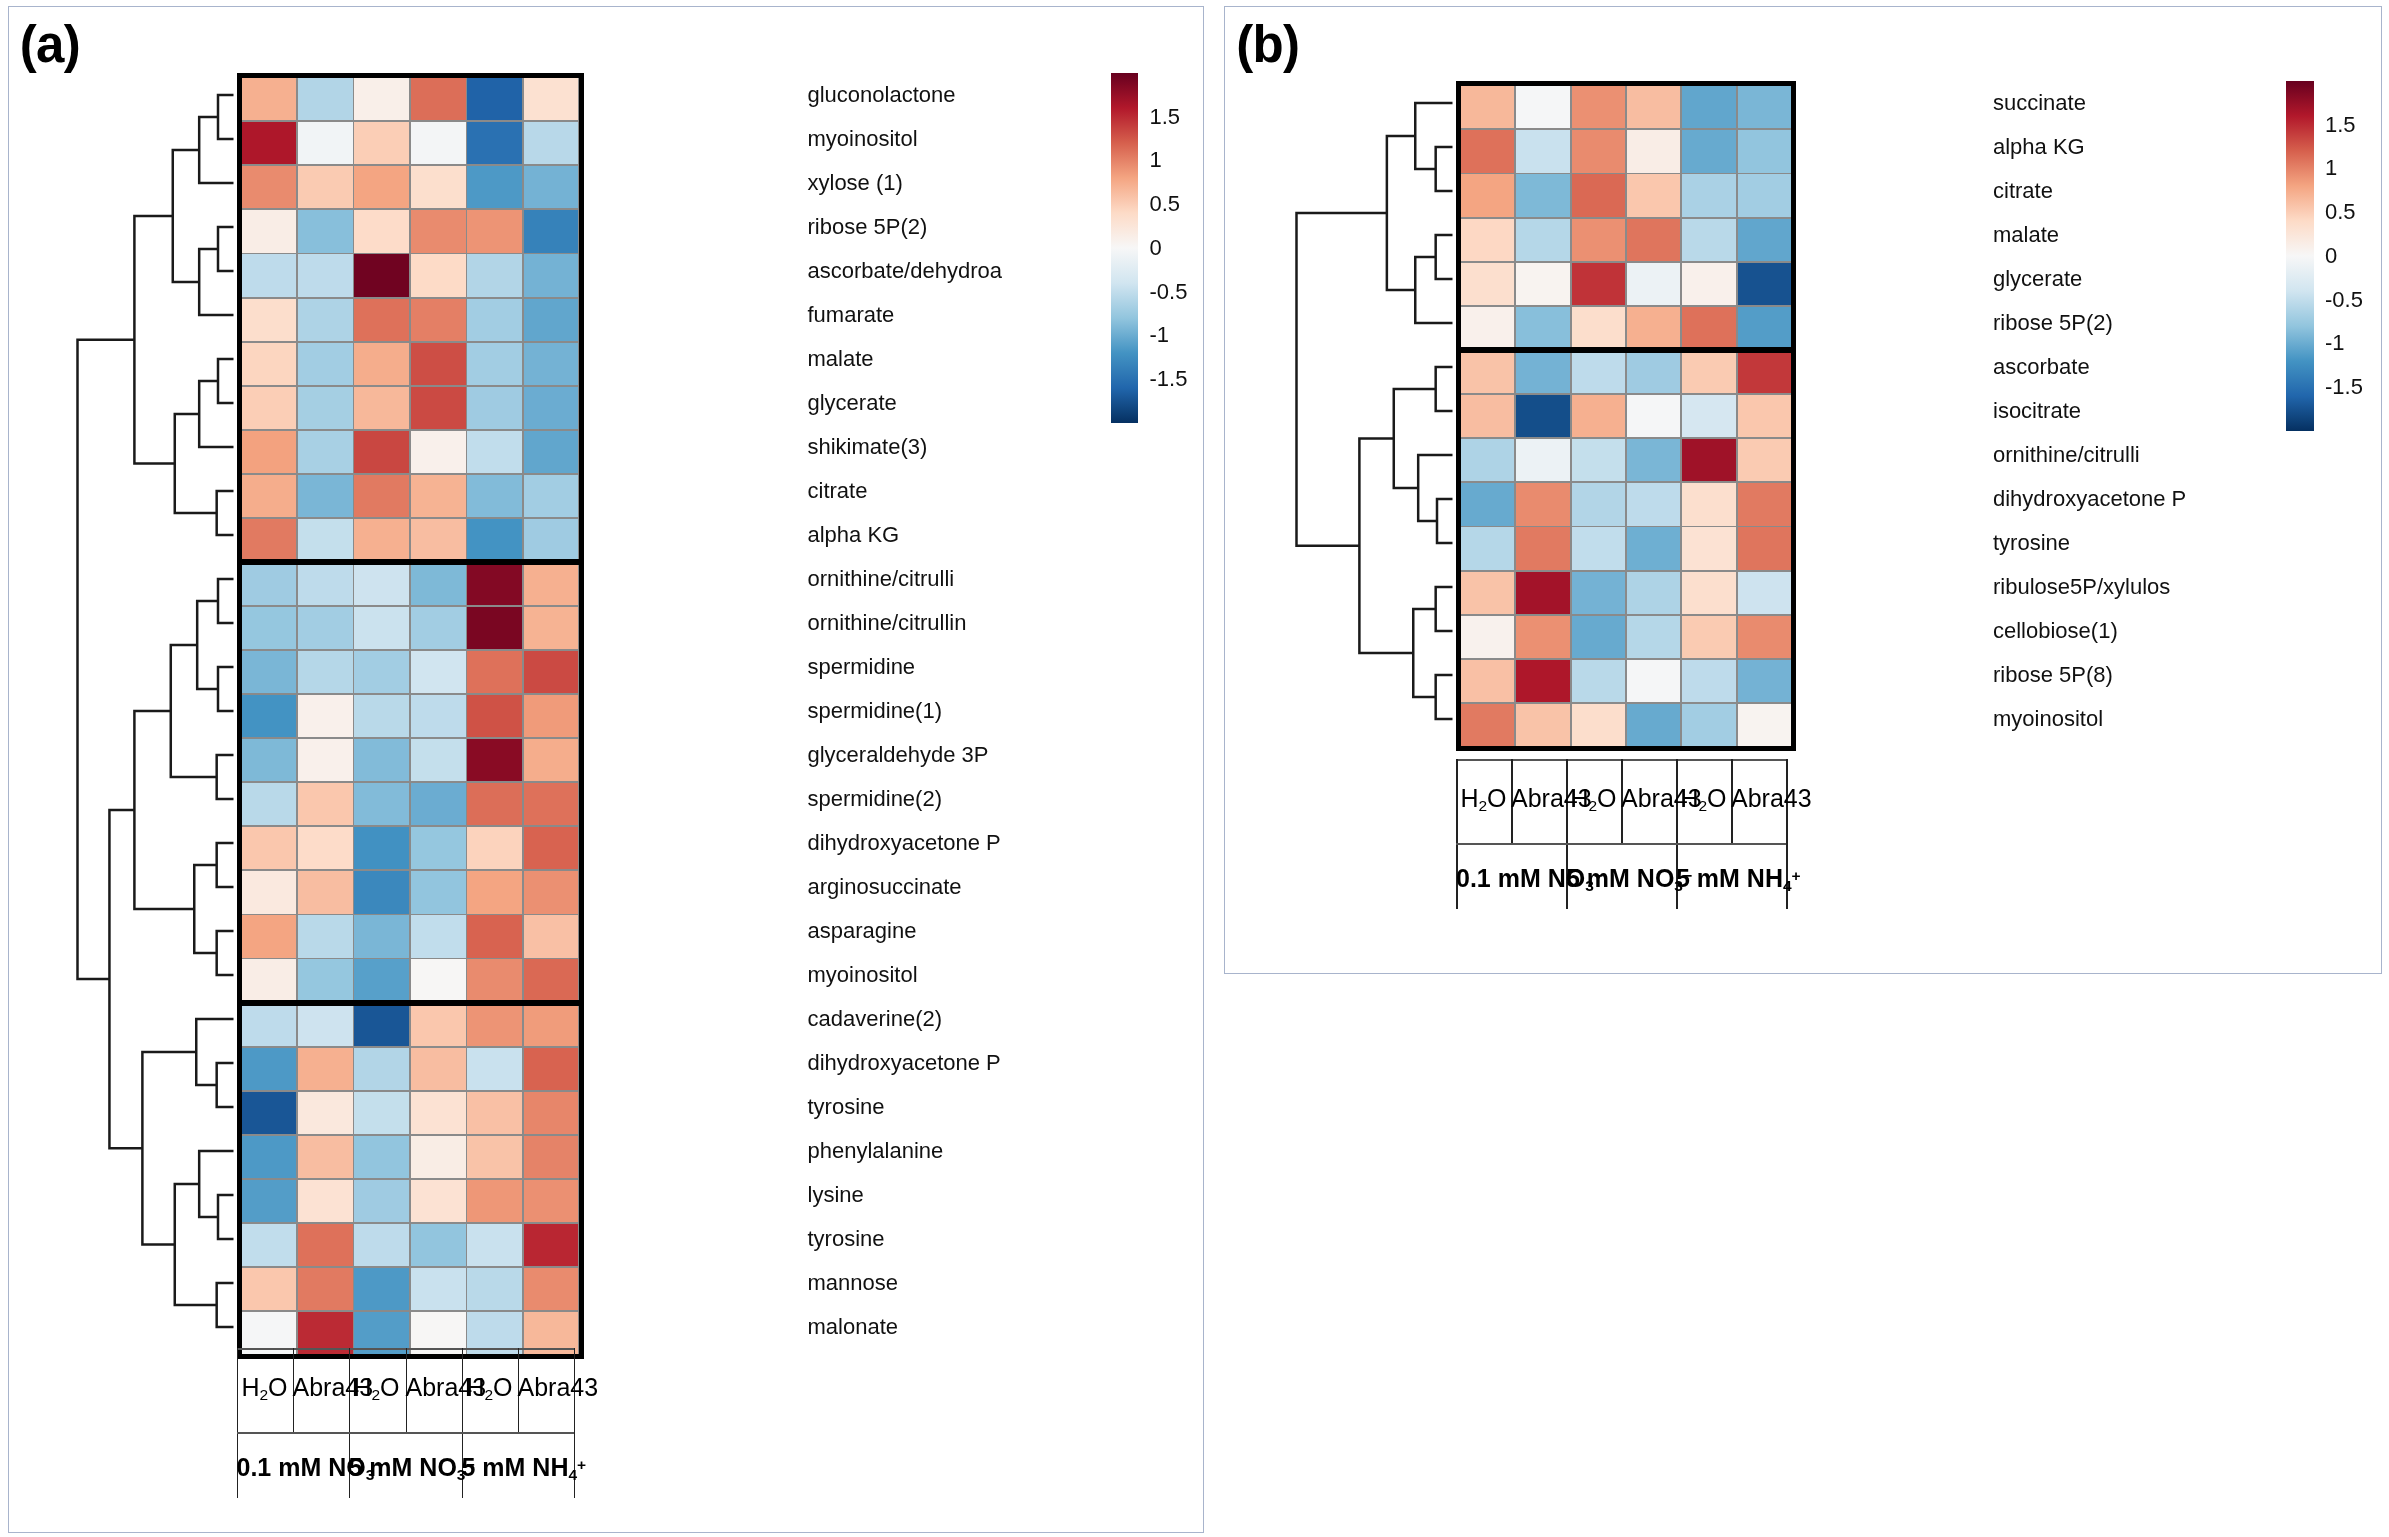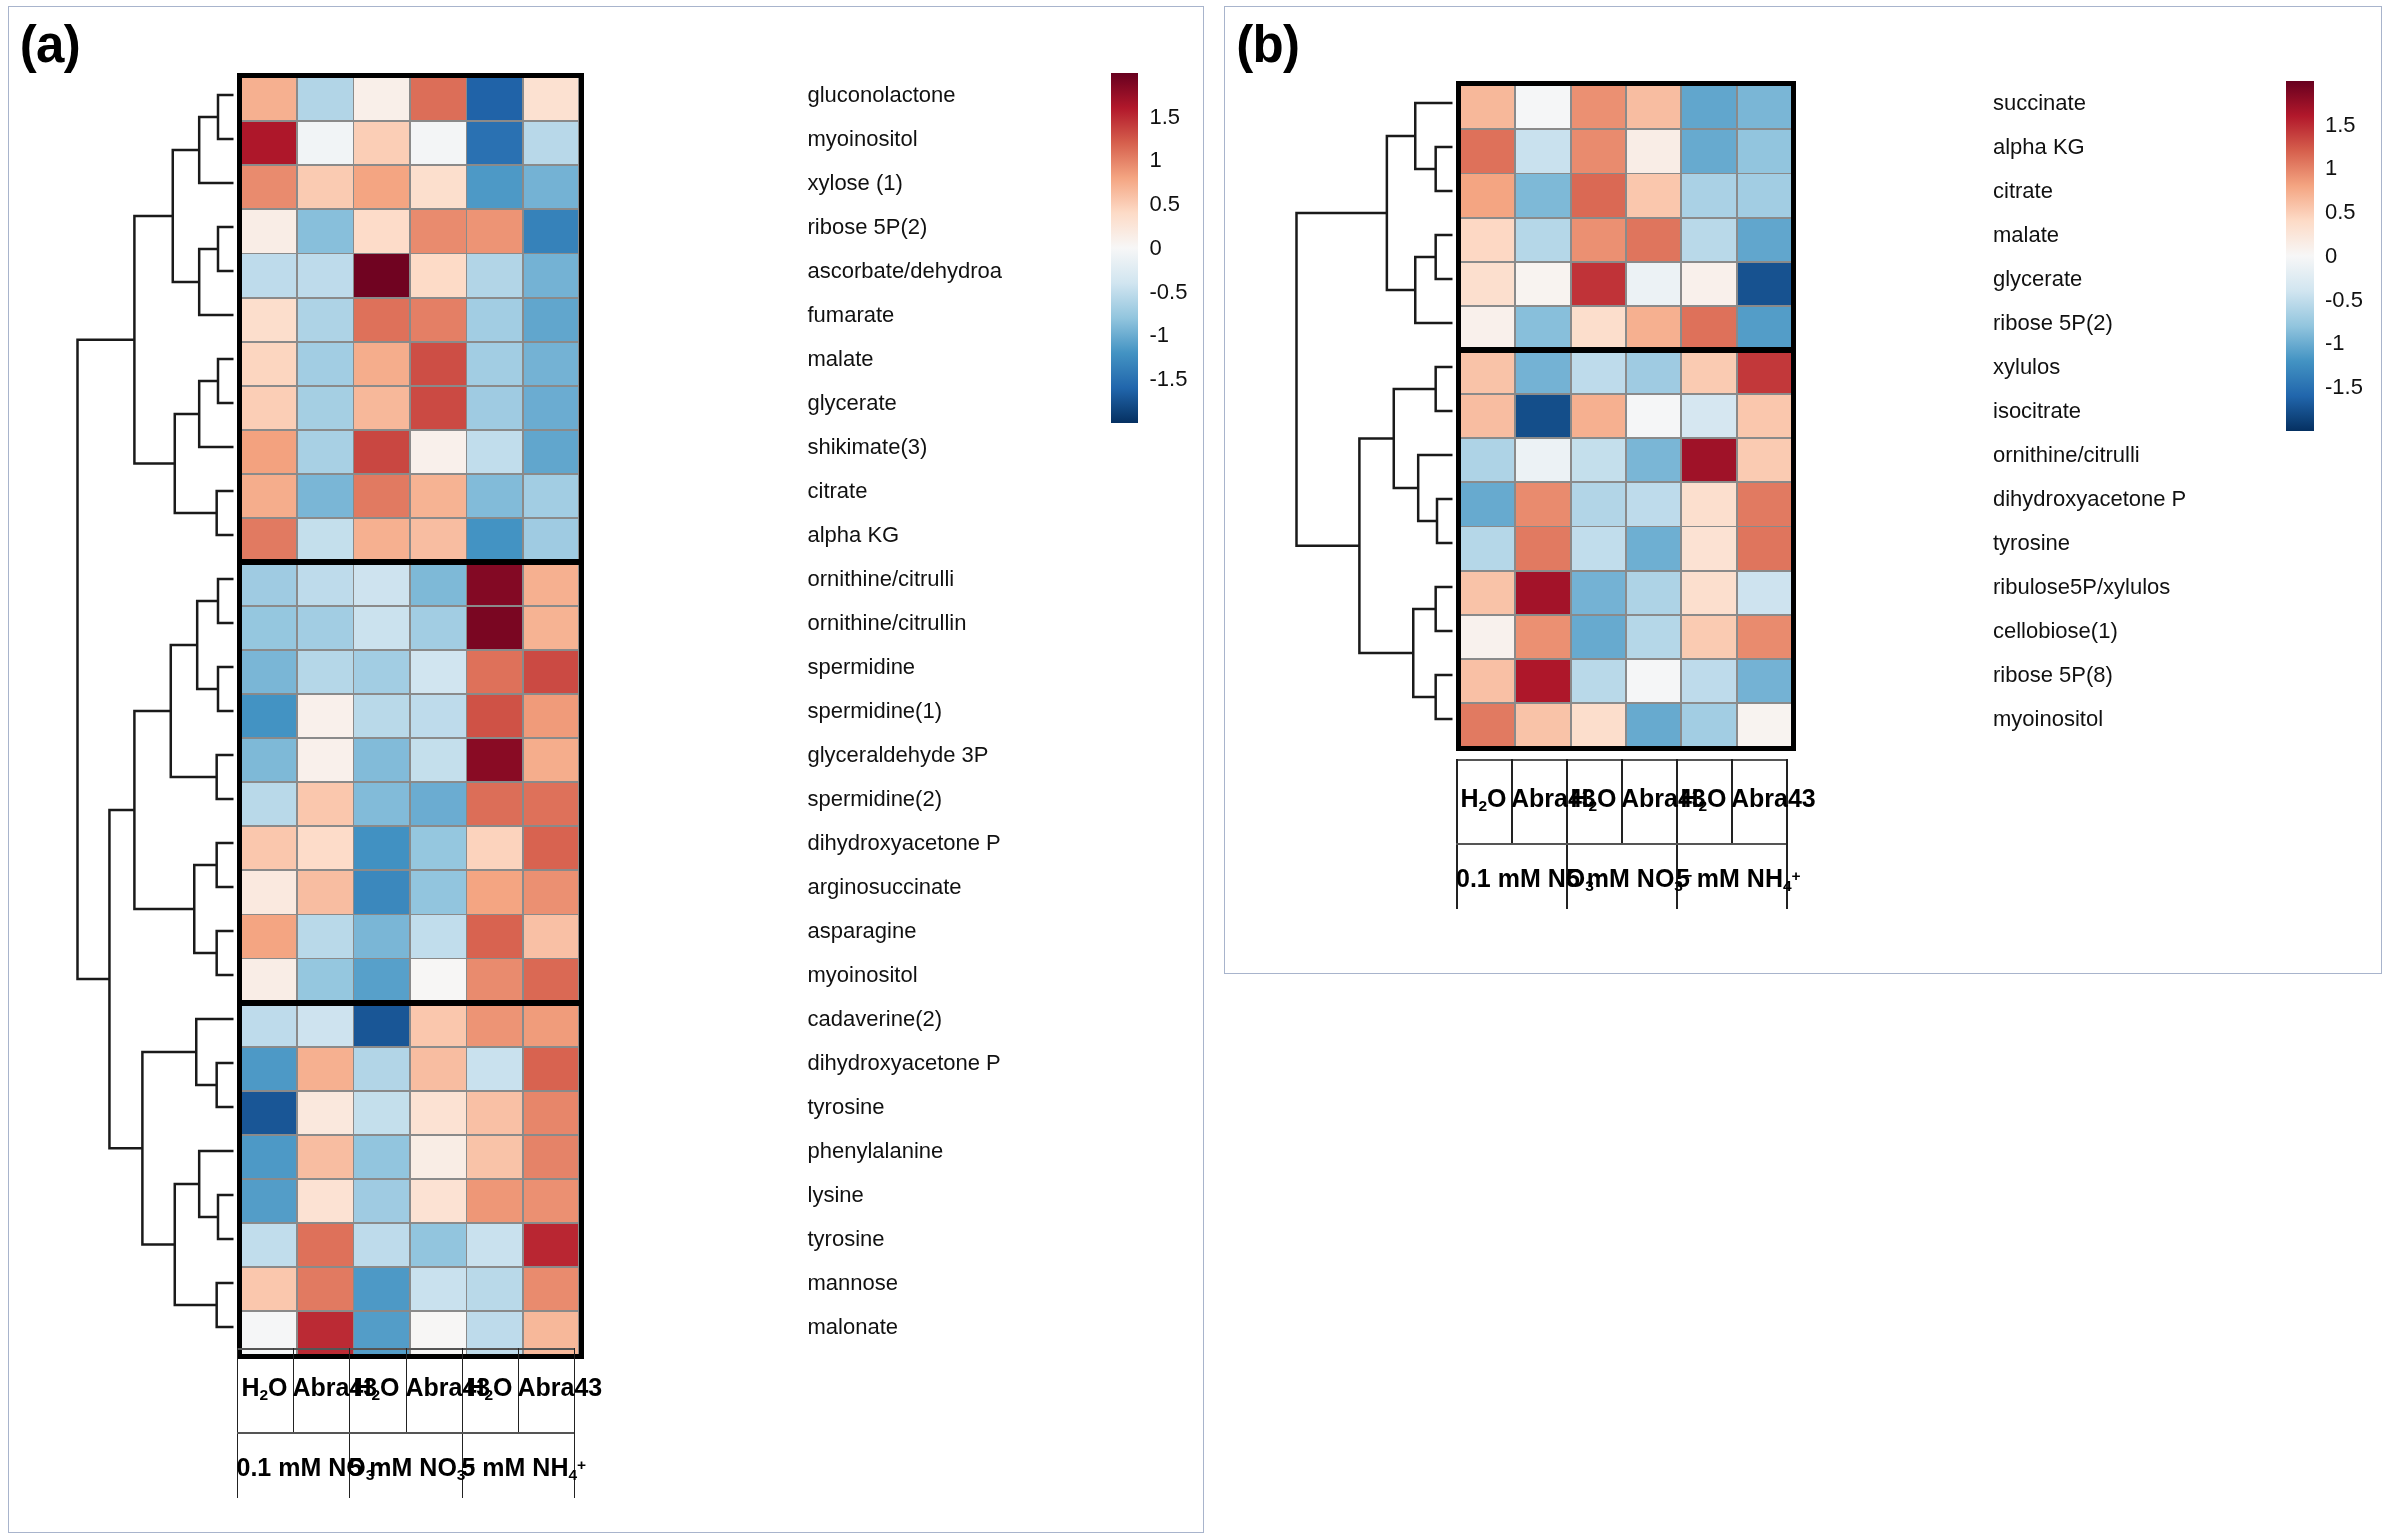--- a/index.html
+++ b/index.html
@@ -32,21 +32,21 @@
   .cbar-wrap{position:absolute;}
   .cbar{position:absolute;left:0;top:0;width:27.5px;}
   .cbar-ticks{position:absolute;}
   .cbar-tick{position:absolute;font-size:22px;color:#111;white-space:nowrap;transform:translateY(-50%);}
 
   
   .colhdr{position:absolute;}
   .colhdr .vline{position:absolute;width:1.9px;background:#222;}
   .colhdr .topline{position:absolute;height:1.9px;background:#555;left:0;}
   .colhdr .midline{position:absolute;height:1.9px;background:#555;}
-  .colhdr .ctext{position:absolute;font-size:25px;font-weight:bold;color:#000;
+  .colhdr .ctext{position:absolute;font-size:25px;font-weight:normal;color:#000;
                  text-align:center;white-space:nowrap;}
   .colhdr .gtext{position:absolute;font-size:25px;font-weight:bold;color:#000;
                  text-align:center;white-space:nowrap;}
   sub{font-size:0.62em;vertical-align:-0.28em;}
   sup{font-size:0.62em;vertical-align:0.40em;}
 </style>
 </head>
 <body>
 
 <div class="panel" id="panel-a">
@@ -447,21 +447,21 @@
       <div class="sep" style="top: 261px;"></div>
     </div>
 
   <div class="rowlabels" id="rows-b" style="left: 768px; top: 74px; width: 350px; height: 660px;">
       <div class="rowlabel" style="top: 22px;">succinate</div>
       <div class="rowlabel" style="top: 66px;">alpha KG</div>
       <div class="rowlabel" style="top: 110px;">citrate</div>
       <div class="rowlabel" style="top: 154px;">malate</div>
       <div class="rowlabel" style="top: 198px;">glycerate</div>
       <div class="rowlabel" style="top: 242px;">ribose 5P(2)</div>
-      <div class="rowlabel" style="top: 286px;">xylulos</div>
+      <div class="rowlabel" style="top: 286px;">ascorbate</div>
       <div class="rowlabel" style="top: 330px;">isocitrate</div>
       <div class="rowlabel" style="top: 374px;">ornithine/citrulli</div>
       <div class="rowlabel" style="top: 418px;">dihydroxyacetone P</div>
       <div class="rowlabel" style="top: 462px;">tyrosine</div>
       <div class="rowlabel" style="top: 506px;">ribulose5P/xylulos</div>
       <div class="rowlabel" style="top: 550px;">cellobiose(1)</div>
       <div class="rowlabel" style="top: 594px;">ribose 5P(8)</div>
       <div class="rowlabel" style="top: 638px;">myoinositol</div>
     </div>
 

